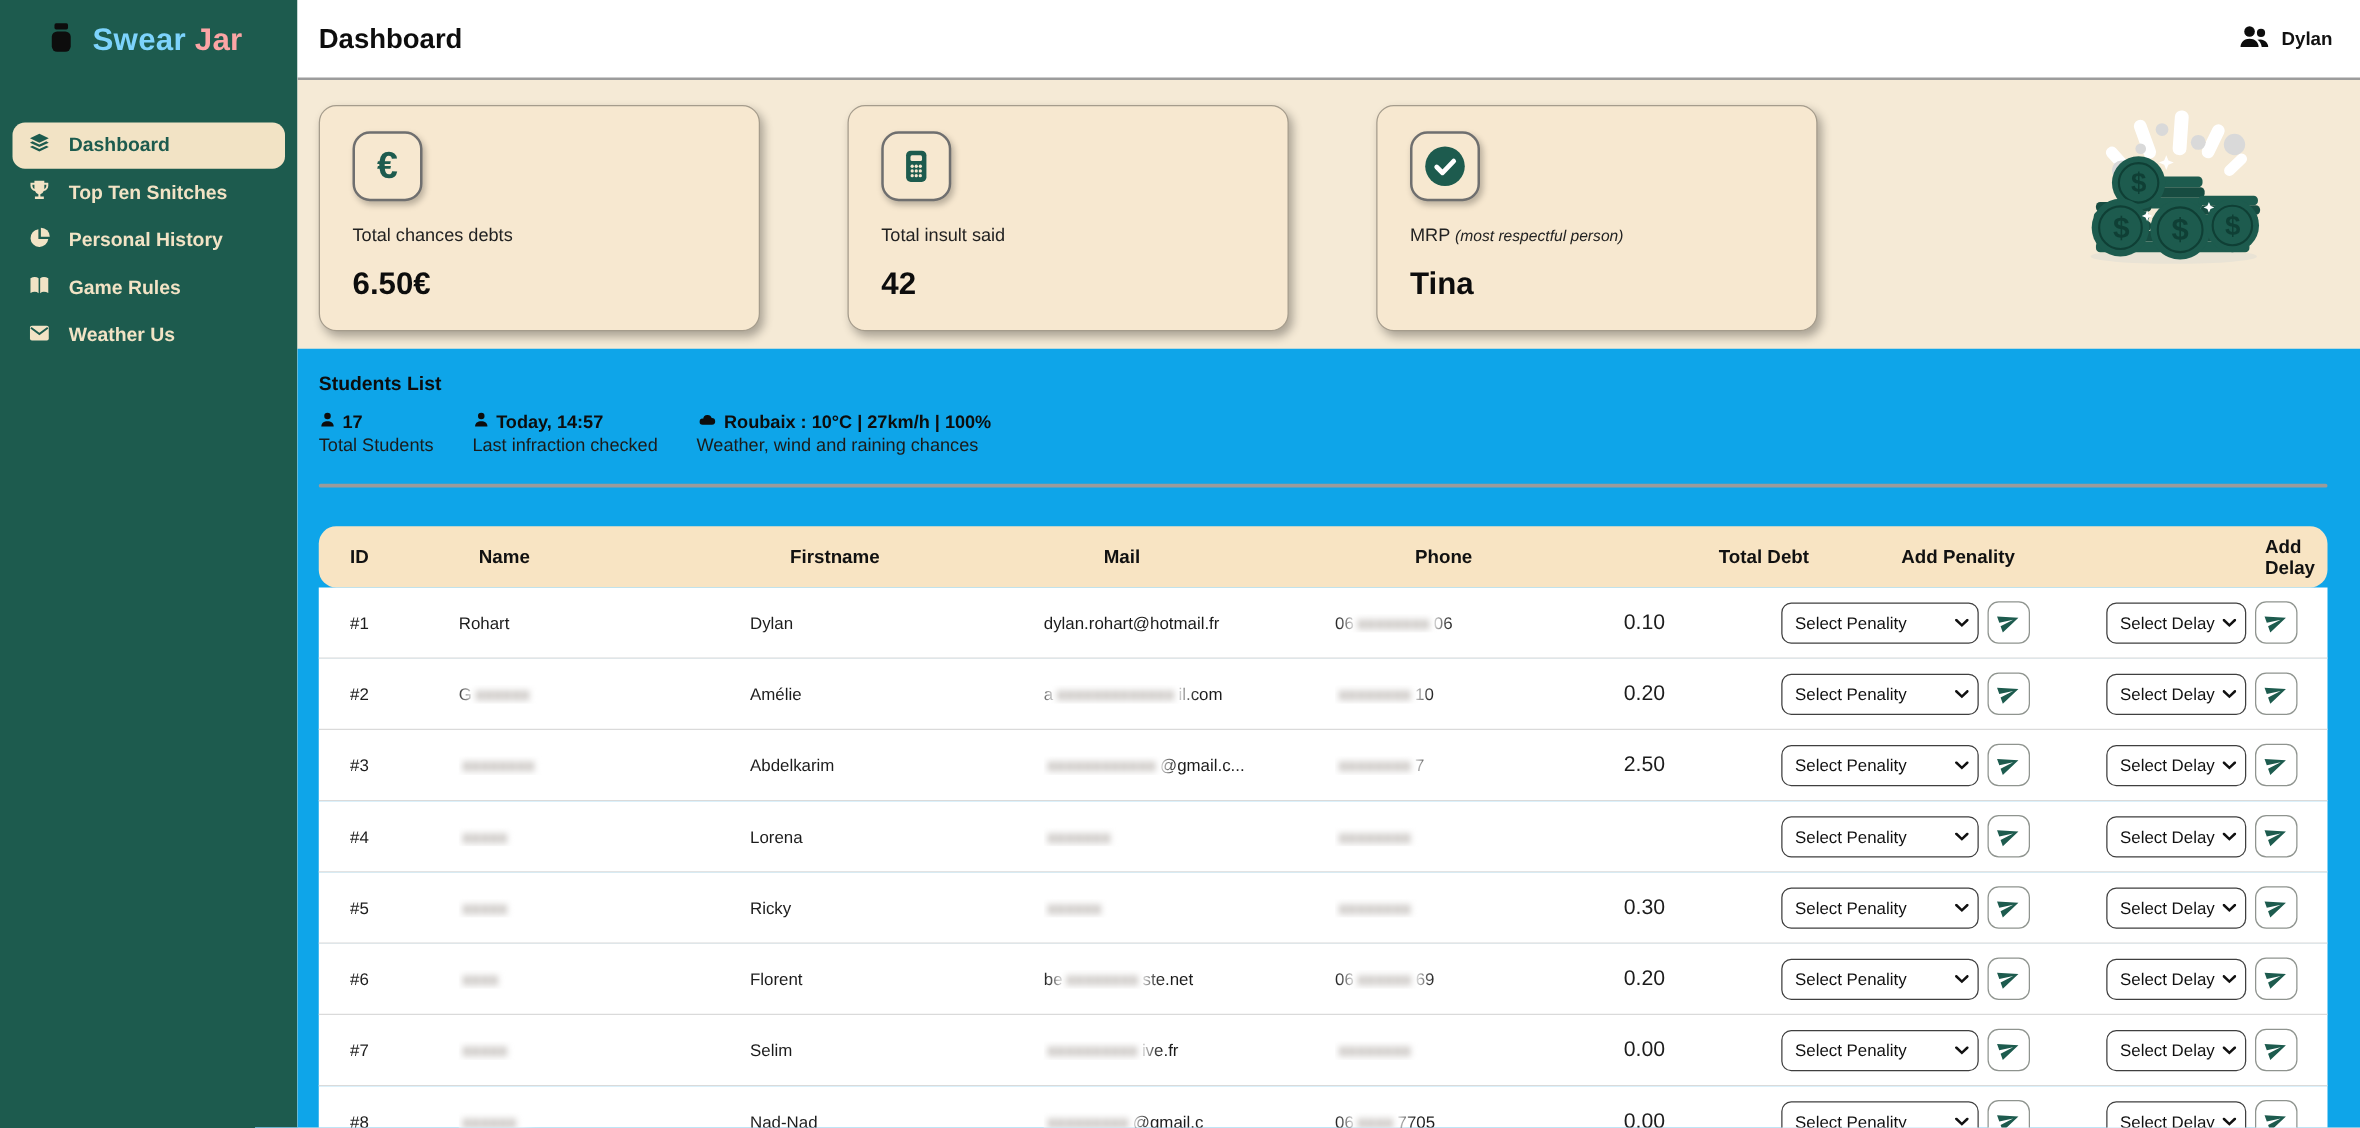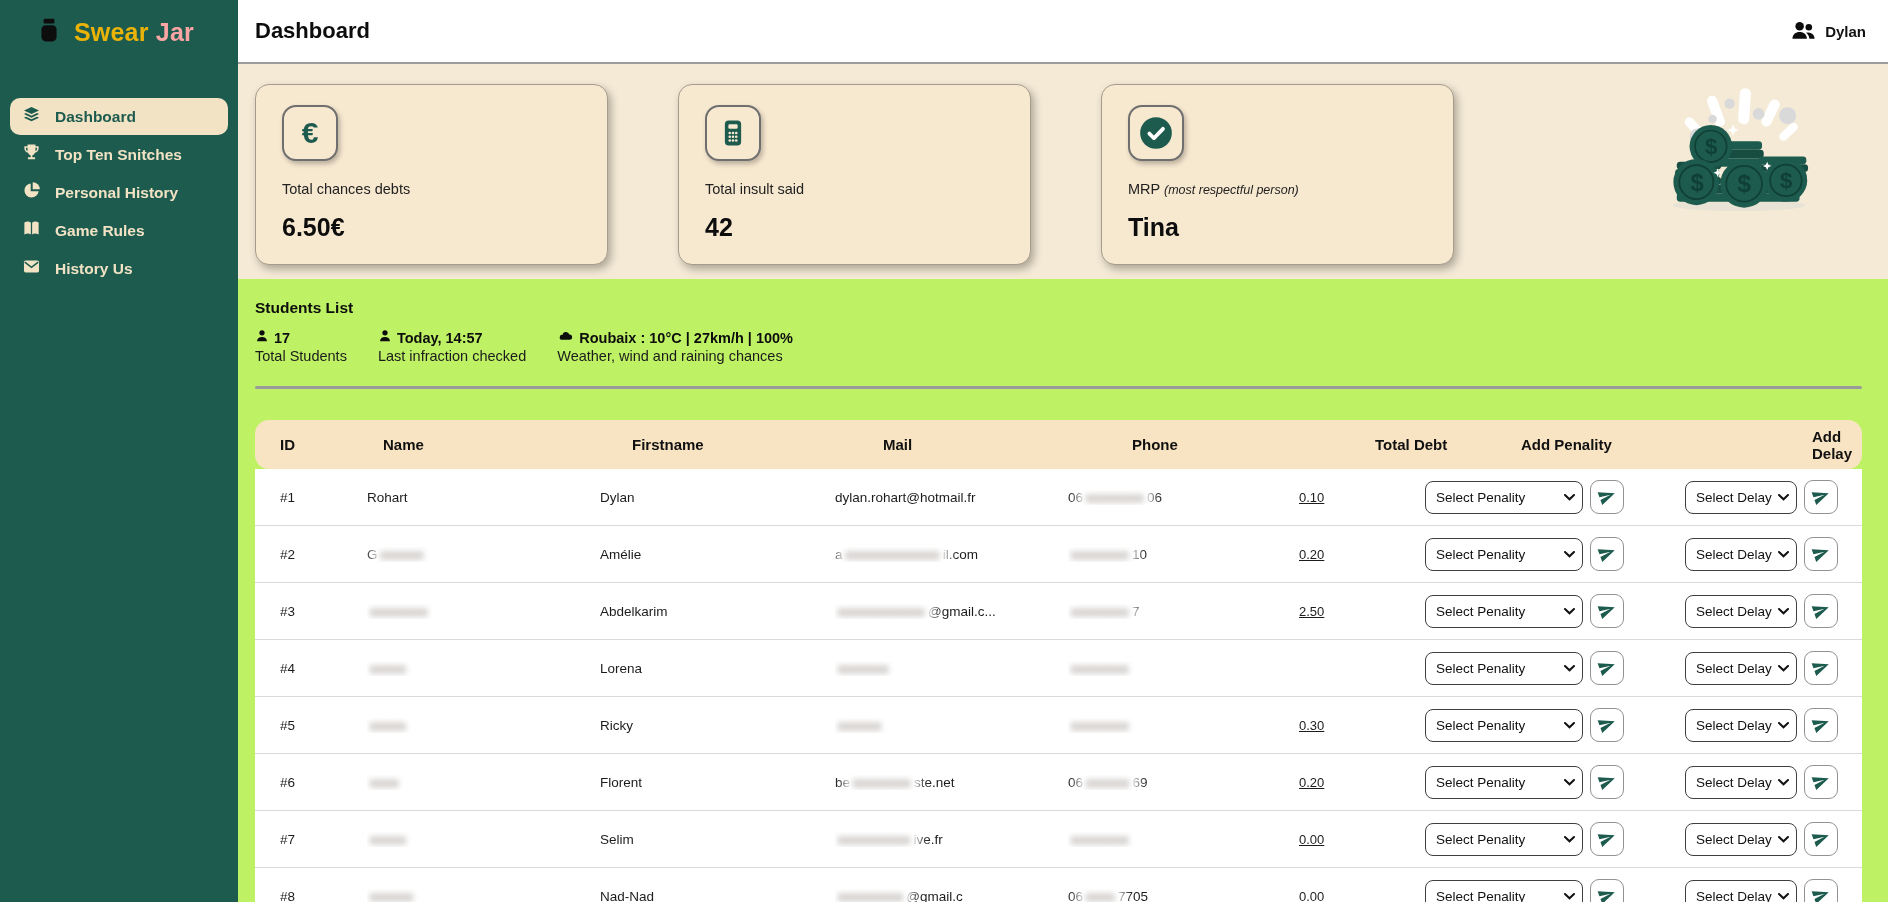--- a/index.html
+++ b/index.html
@@ -5,21 +5,21 @@
 <style>
   * { box-sizing: border-box; margin: 0; padding: 0; }
   html,body { width:1888px; height:902px; overflow:hidden; }
   body { font-family:"Liberation Sans", sans-serif; color:#111; background:#fff; }
   .app { display:flex; width:1888px; height:902px; }
 
   
   .sidebar { width:238px; min-width:238px; background:#1d5b4e; height:100%; }
   .logo { height:64px; display:flex; align-items:center; padding-left:36px; gap:12px; }
   .logo .brand { font-size:25px; font-weight:bold; letter-spacing:.2px; }
-  .logo .brand-first { color:#eab308; }
+  .logo .brand-first { color:#7dd3fc; }
   .logo .brand-second { color:#fca5a5;text-align:center; }
   .nav { margin-top:34px; display:flex; flex-direction:column; gap:1px; }
   .nav-item { display:flex; align-items:center; gap:14px; height:37px; margin:0 10px; padding:0 12px;
               color:#f2e3c5; font-weight:bold; font-size:15.5px; border-radius:10px; cursor:pointer; }
   .nav-item svg { flex:0 0 auto; }
   .nav-item.active { background:#f2e3c5; color:#1d5b4e; }
   .nav-item.active svg path, .nav-item.active svg rect, .nav-item.active svg circle { fill:#1d5b4e; }
 
   
   .main { flex:1; display:flex; flex-direction:column; }
@@ -36,35 +36,35 @@
           box-shadow:3px 4px 8px rgba(0,0,0,.30); padding:20px 26px; }
   .icon-box { width:56px; height:56px; border:2px solid #6f6f6f; border-radius:14px; background:#f7e8d0;
               box-shadow:2px 3px 5px rgba(0,0,0,.25); display:flex; align-items:center; justify-content:center; }
   .euro-glyph { font-size:30px; font-weight:bold; color:#1d5b4e; line-height:1; }
   .card-label { margin-top:20px; font-size:14.5px; color:#222; }
   .card-label .suffix { font-style:italic; font-size:12.5px; }
   .card-value { margin-top:16px; font-size:25px; font-weight:bold; color:#0d0d0d; }
   .illustration { position:absolute; right:68px; top:14px; }
 
   
-  .white-section { background:#bef264; height:623px; padding:20px 26px 0 17px; }
+  .white-section { background:#0ea5e9; height:623px; padding:20px 26px 0 17px; }
   .section-title { font-size:15.5px; font-weight:bold; color:#0d0d0d; }
   .stats { display:flex; gap:31px; margin-top:12px; }
   .stat .stat-value { display:flex; align-items:center; gap:5px; font-weight:bold; font-size:14.5px; color:#0d0d0d; }
   .stat .stat-label { font-size:14.5px; color:#1b1b1b; margin-top:2px; }
   .divider { border:none; height:3px; background:#9b9b9b; border-radius:3px; margin-top:22px; }
 
   
   .table { margin-top:31px; }
   .thead, .trow { display:grid; grid-template-columns:112px 233px 235px 233px 227px 130px 260px 1fr; align-items:center; }
   .thead { background:#f8e4c3; height:49px; border-radius:14px; font-weight:bold; font-size:15px; color:#111;gap:16px; }
   .thead > div:first-child, .trow > .c-id { padding-left:25px; }
   .h-delay { padding-left:15px; }
   .trow { height:57px; border-bottom:1px solid #dadada; font-size:13.5px; color:#1c1c1c; background:#fff; }
-  .c-debt { font-size:13px; padding-left:4px;text-decoration:underline; }
+  .c-debt { font-size:17px; padding-left:4px; }
   .c-mail, .c-phone, .c-name { white-space:nowrap; overflow:hidden; }
   .cell-actions { display:flex; align-items:center; gap:7px; }
 
   .redacted { display:inline-block; filter:blur(3px); color:#6e635a; background:#fff; border-radius:4px;
               box-shadow:0 0 9px 6px rgba(255,255,255,.95); padding:0 3px; letter-spacing:.5px; }
 
   .select-wrap { position:relative; display:inline-flex; align-items:center; }
   select { appearance:none; -webkit-appearance:none; border:1.6px solid #3f3f3f; border-radius:8px;
            background:#fff; height:33px; padding:0 24px 0 10px; font-family:Liberation Sans, sans-serif;
            font-size:13.5px; color:#111; cursor:pointer; }
@@ -117,21 +117,21 @@
         <span><svg width="19" height="19" viewBox="0 0 24 24" fill="#f2e3c5">
               <path d="M3 4.5c3-1.6 6-1.6 8.2.1v15c-2.2-1.7-5.2-1.7-8.2-.1v-15zM21 4.5c-3-1.6-6-1.6-8.2.1v15c2.2-1.7 5.2-1.7 8.2-.1v-15z"></path>
             </svg></span>
         <span>Game Rules</span>
       </div>
       <div class="nav-item">
         <span><svg width="19" height="19" viewBox="0 0 24 24">
               <rect x="2.5" y="4.5" width="19" height="15" rx="2" fill="#f2e3c5"></rect>
               <path class="stroke-only" d="M3.5 6.5l8.5 6.5 8.5-6.5" fill="none" stroke="#1d5b4e" stroke-width="2"></path>
             </svg></span>
-        <span>History Us</span>
+        <span>Weather Us</span>
       </div>
     </nav>
   </aside>
 
   <div class="main">
     <header class="topbar">
       <div class="page-title">Dashboard</div>
       <div class="user-chip">
         <span><svg width="27" height="24" viewBox="0 0 28 24" fill="#0d0d0d">
               <circle cx="10" cy="8" r="4.4"></circle>

